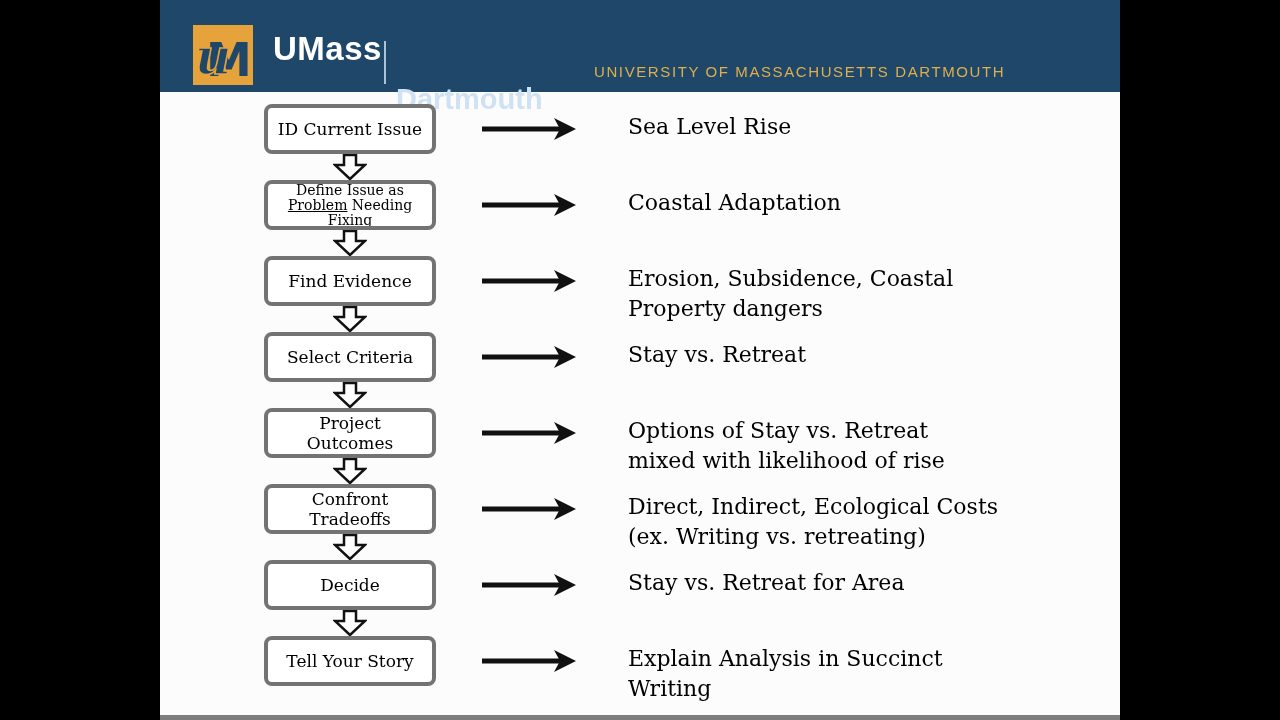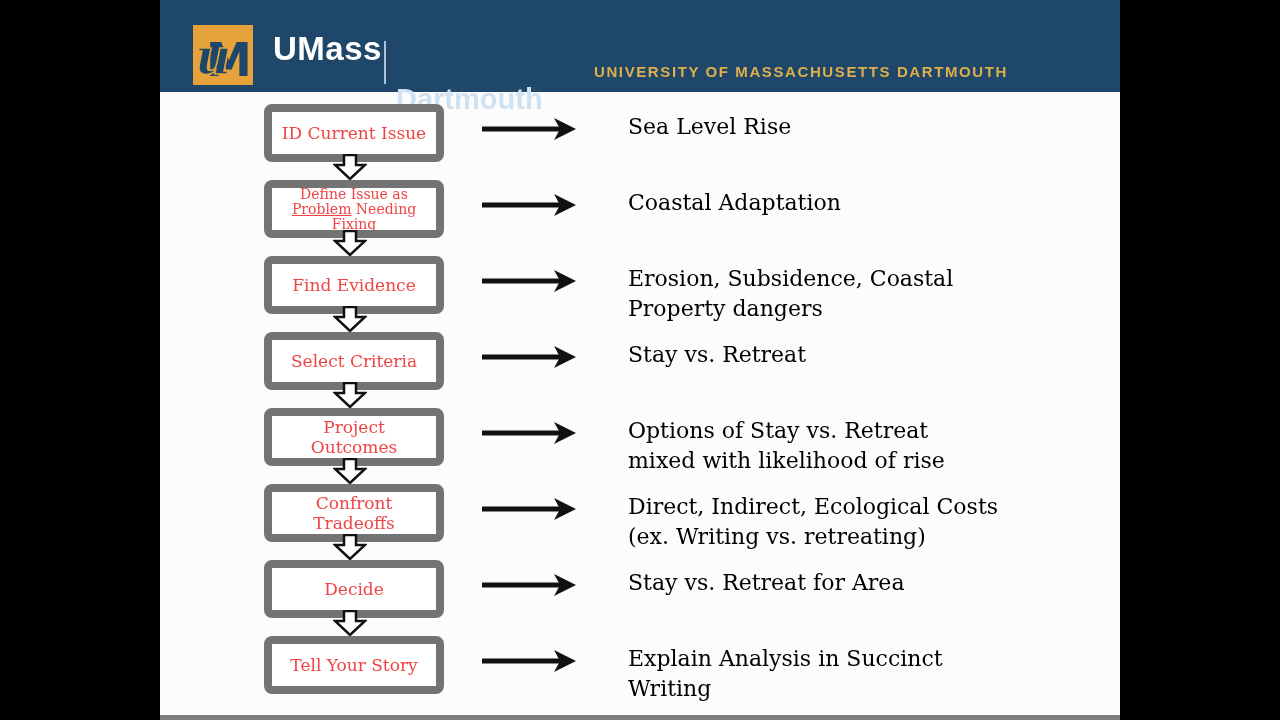--- a/index.html
+++ b/index.html
@@ -6,29 +6,29 @@
     font-family:"Liberation Sans",sans-serif;}
   .stage{position:relative;width:1280px;height:720px;background:#000;}
   .slide{position:absolute;left:160px;top:0;width:960px;height:720px;background:#fdfcfd;}
   
   .header{position:absolute;left:0;top:0;width:960px;height:92px;background:#1e4769;}
   .logo{position:absolute;left:33px;top:25px;width:60px;height:60px;}
   .wordmark-umass{position:absolute;left:113px;top:30px;color:#ffffff;font-weight:bold;
     font-size:33px;letter-spacing:0.5px;}
   .wordmark-divider{position:absolute;left:224px;top:41px;width:2px;height:43px;background:#a9c3da;}
   .wordmark-campus{position:absolute;left:236px;top:52px;color:#cfe2f3;font-size:29px;font-weight:700;margin-top:31px;}
-  .tagline{position:absolute;left:434px;top:63px;color:#dfaf4c;font-size:15px;font-weight:bold;
+  .tagline{position:absolute;left:434px;top:63px;color:#dfaf4c;font-size:15px;font-weight:normal;
     letter-spacing:1.6px;}
   
   .flow{position:absolute;left:104px;top:104px;width:820px;}
   .row{position:relative;width:820px;height:76px;}
-  .fbox{position:absolute;left:0;top:0;width:164px;height:42px;border:8px solid #737373;
+  .fbox{position:absolute;left:0;top:0;width:164px;height:42px;border:4px solid #737373;
     border-radius:8px;background:#fff;display:flex;align-items:center;justify-content:center;
     text-align:center;font-family:"DejaVu Serif","Liberation Serif",serif;font-size:17px;
-    color:#ef4444;overflow:hidden;}
+    color:#000000;overflow:hidden;}
   .fbox .inner{width:150px;white-space:pre-wrap;line-height:20px;}
   .fbox.small{font-size:14px;}
   .fbox.small .inner{width:136px;line-height:15px;}
   .u-word{text-decoration:underline;}
   .downarrow{position:absolute;left:69px;top:50px;width:34px;height:26px;}
   .harrow{position:absolute;left:216px;top:10px;width:100px;height:30px;}
   .result{position:absolute;left:364px;top:8px;width:430px;
     font-family:"DejaVu Serif","Liberation Serif",serif;font-size:22px;line-height:30px;
     color:#000000;white-space:pre-line;}
   .bottom-bar{position:absolute;left:0;bottom:0;width:960px;height:5px;background:#7e7e7e;}

